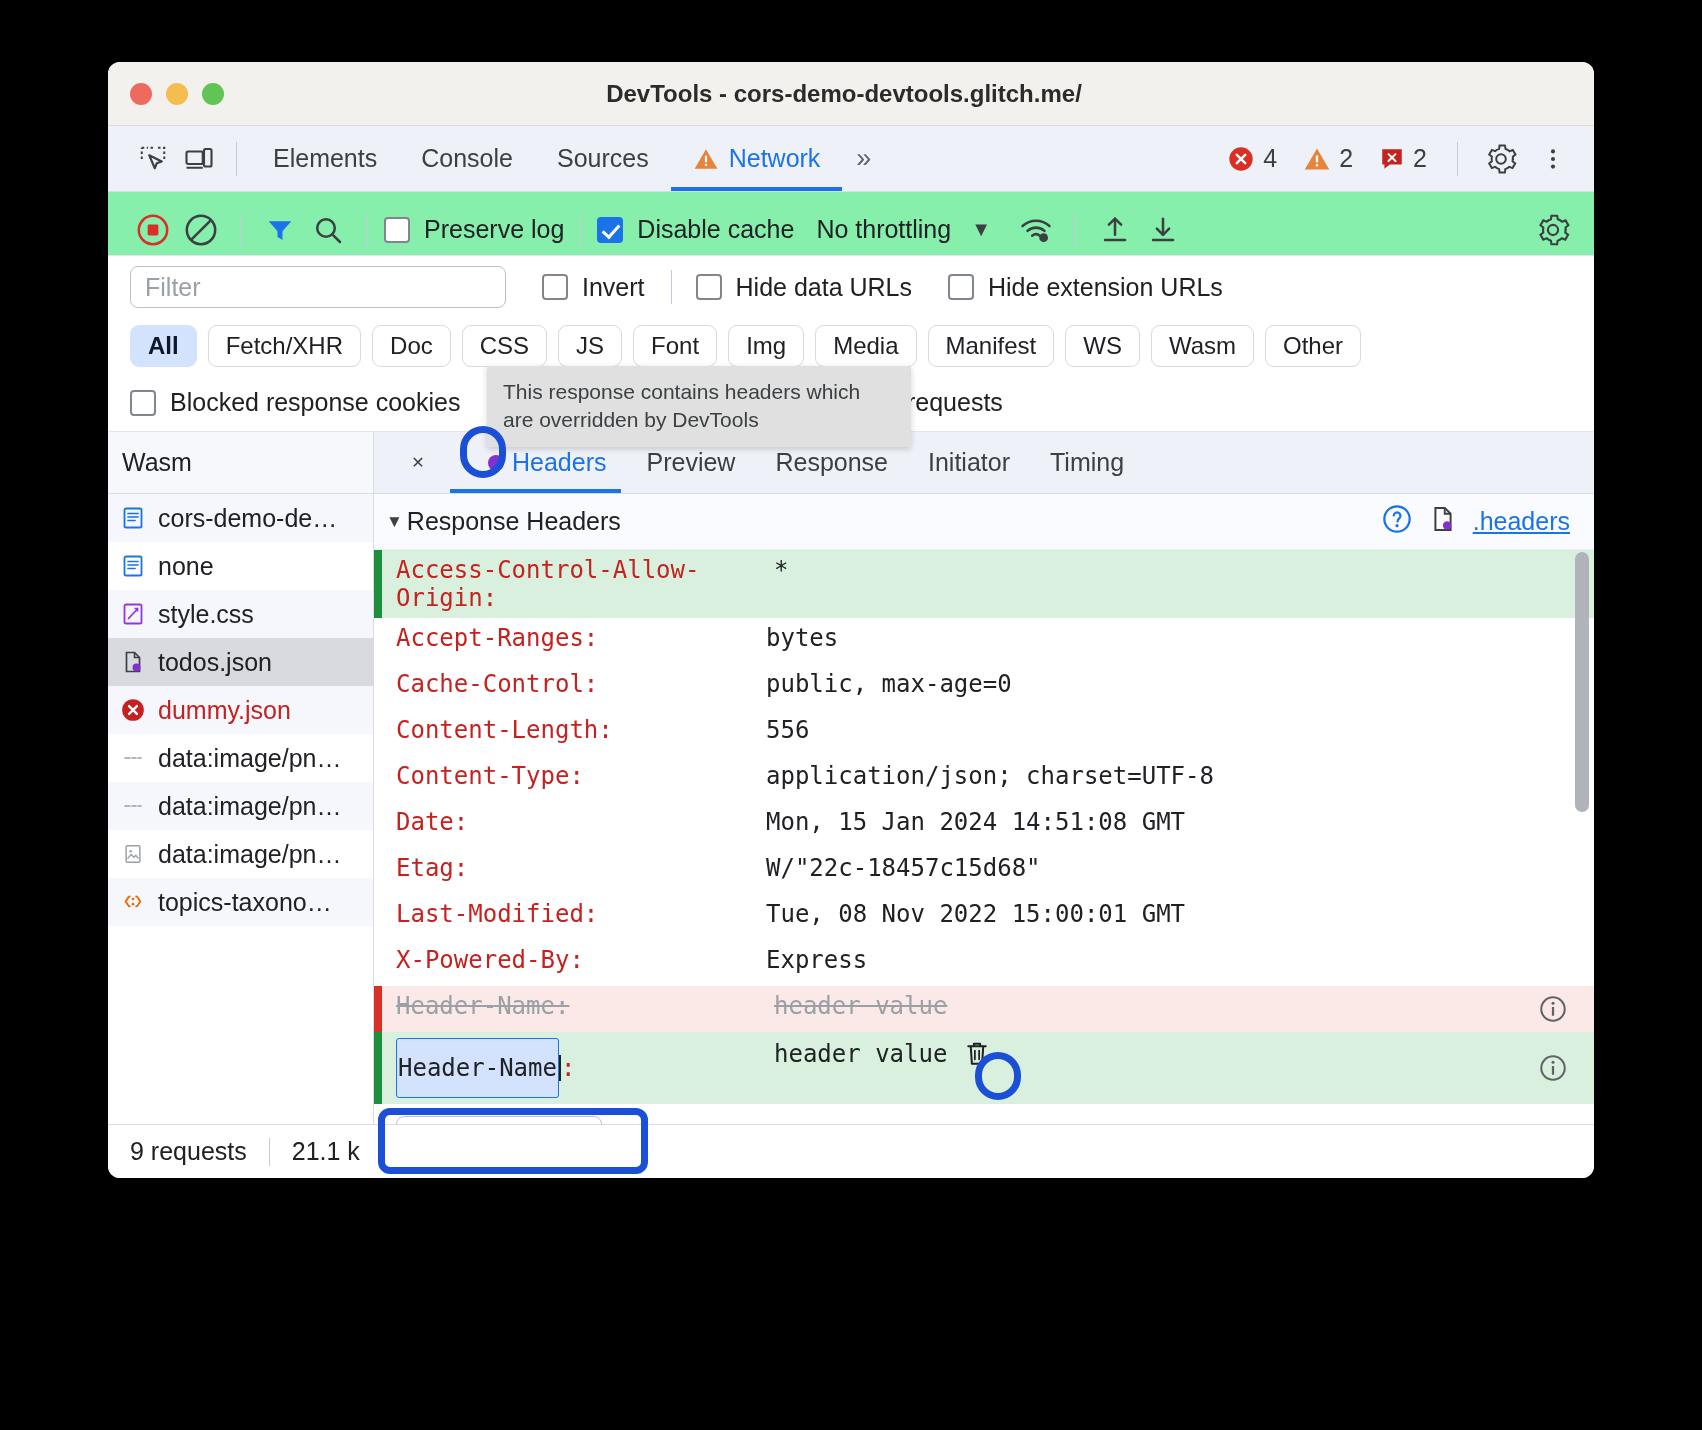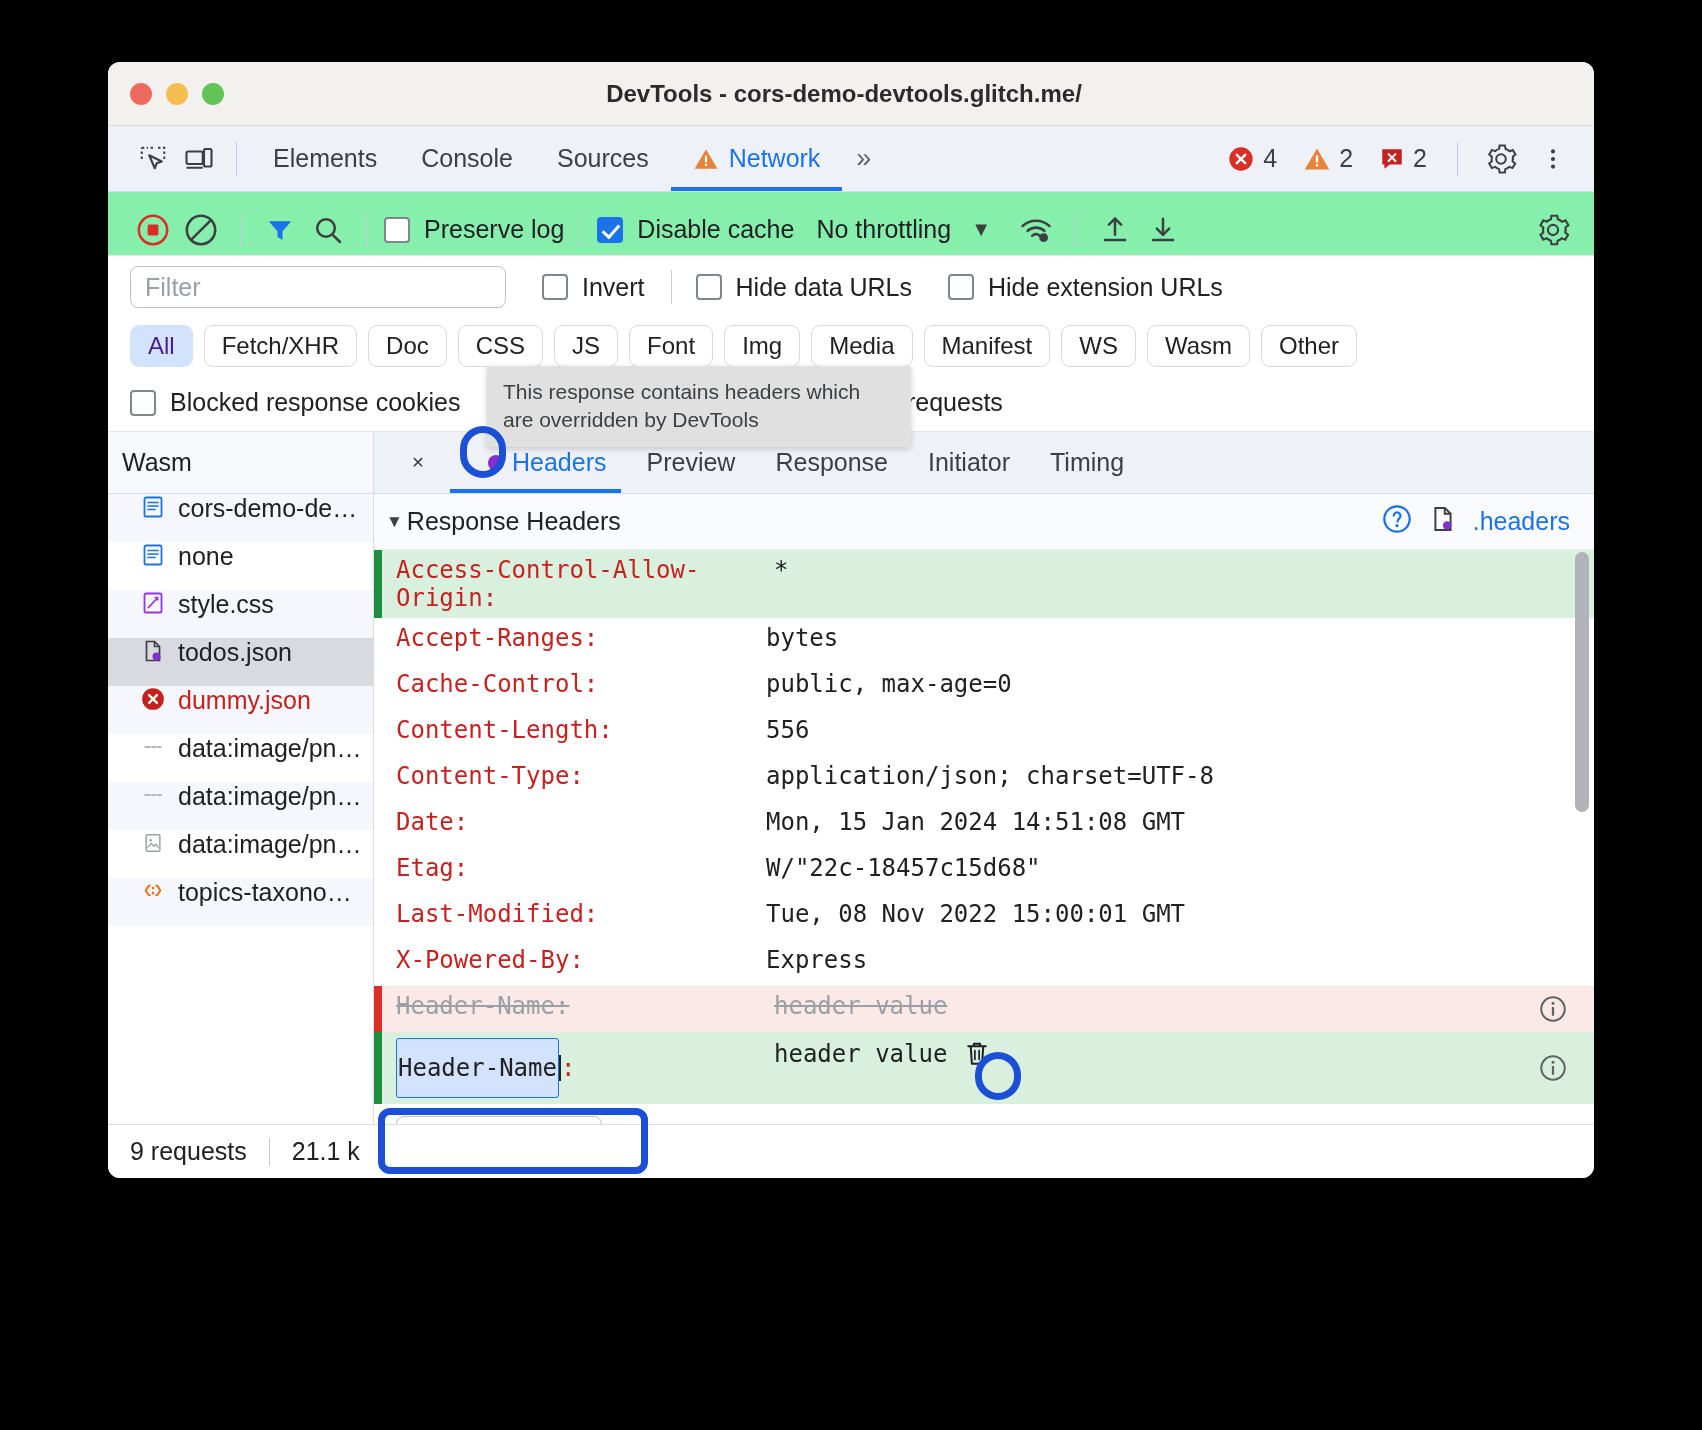--- a/index.html
+++ b/index.html
@@ -107,21 +107,21 @@
     height: 56px; background: #fff;
     display: flex; align-items: center; flex: none;
     padding: 0 18px 0 22px; gap: 11px;
   }
   .chip {
     height: 42px; padding: 0 17px; border-radius: 9px;
     border: 1px solid #d6d9de; background: #fff;
     font-size: 24px; color: #202124;
     display: flex; align-items: center; cursor: pointer; white-space: nowrap;
   }
-  .chip.active { background: #d3e3fd; border-color: transparent; color: #4c1d95; }
+  .chip.active { background: #d3e3fd; border-color: transparent; color: #0f172a; font-weight: bold; }
 
   
   .blockedrow {
     height: 58px; background: #fff;
     display: flex; align-items: center; flex: none;
     padding: 0 18px 0 22px; gap: 34px;
     border-bottom: 1px solid #e4e6ef;
   }
 
   
@@ -132,22 +132,22 @@
     width: 266px; flex: none; border-right: 1px solid #d9dce3;
     display: flex; flex-direction: column; background: #fff;
   }
   .sb-head {
     height: 62px; background: #f7f8fc; border-bottom: 1px solid #d9dce3;
     display: flex; align-items: center; padding-left: 14px;
     font-size: 25px; color: #202124; flex: none;
   }
   .sb-list { flex: 1; overflow: hidden; }
   .sb-item {
-    height: 48px; display: flex; gap: 12px;
-    padding-left: 32px; font-size: 25px; color: #202124; cursor: pointer;
+    height: 48px; display: flex; align-items: center; gap: 12px;
+    padding-left: 12px; font-size: 25px; color: #202124; cursor: pointer;
     white-space: nowrap;
   }
   .sb-item.odd { background: #f5f7fd; }
   .sb-item.selected { background: #d8dae0; }
   .sb-item.err { color: #c5221f; }
   .sb-ico { width: 26px; height: 26px; flex: none; display: flex; align-items: center; justify-content: center; }
 
   
   .detail { flex: 1; display: flex; flex-direction: column; min-width: 0; background: #fff; }
   .dtabs {
@@ -175,21 +175,21 @@
 
   .headers-area { flex: 1; overflow: hidden; position: relative; background: #fff; }
   .sec-head {
     height: 56px; display: flex; align-items: center;
     padding: 0 0 0 12px; font-size: 25px; color: #202124;
     border-bottom: 1px solid #eceef3; background: #fafbfe;
   }
   .tri { margin-right: 4px; font-size: 17px; color: #3c4043; }
   .sec-right { margin-left: auto; display: flex; align-items: center; gap: 16px; padding-right: 24px; }
   .headers-link {
-    font-size: 25px; color: #1a73e8; cursor: pointer;
+    font-size: 25px; color: #1a73e8; text-decoration: underline; cursor: pointer;
   }
 
   .hrow {
     display: flex; align-items: flex-start;
     font-family: "DejaVu Sans Mono", monospace;
     font-size: 24px; min-height: 46px; position: relative;
     padding: 6px 0 6px 0;
   }
   .hrow .hname { width: 392px; flex: none; color: #c5221f; padding-left: 22px; }
   .hrow .hval { color: #202124; flex: 1; min-width: 0; word-break: break-word; }

